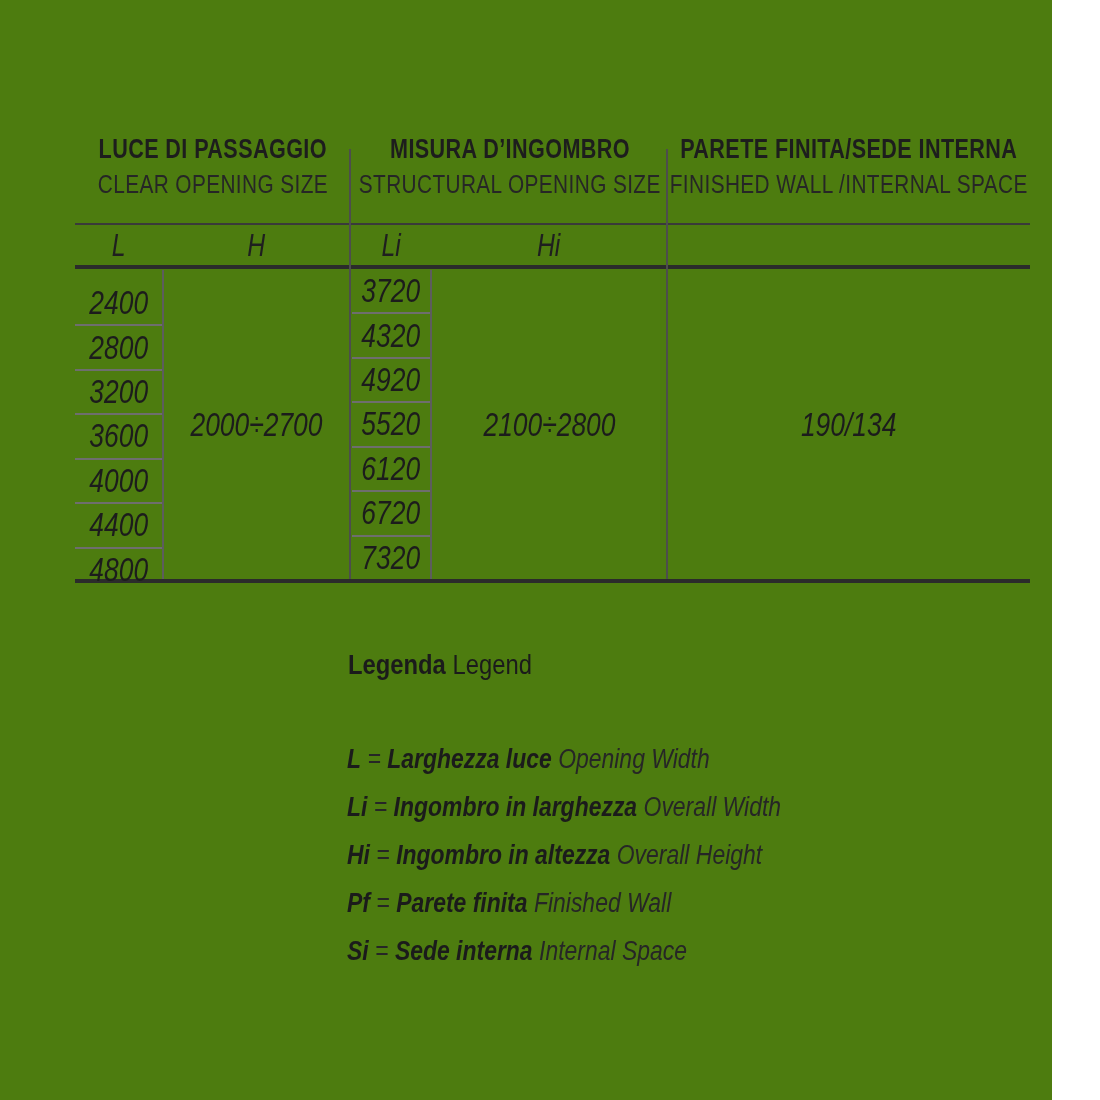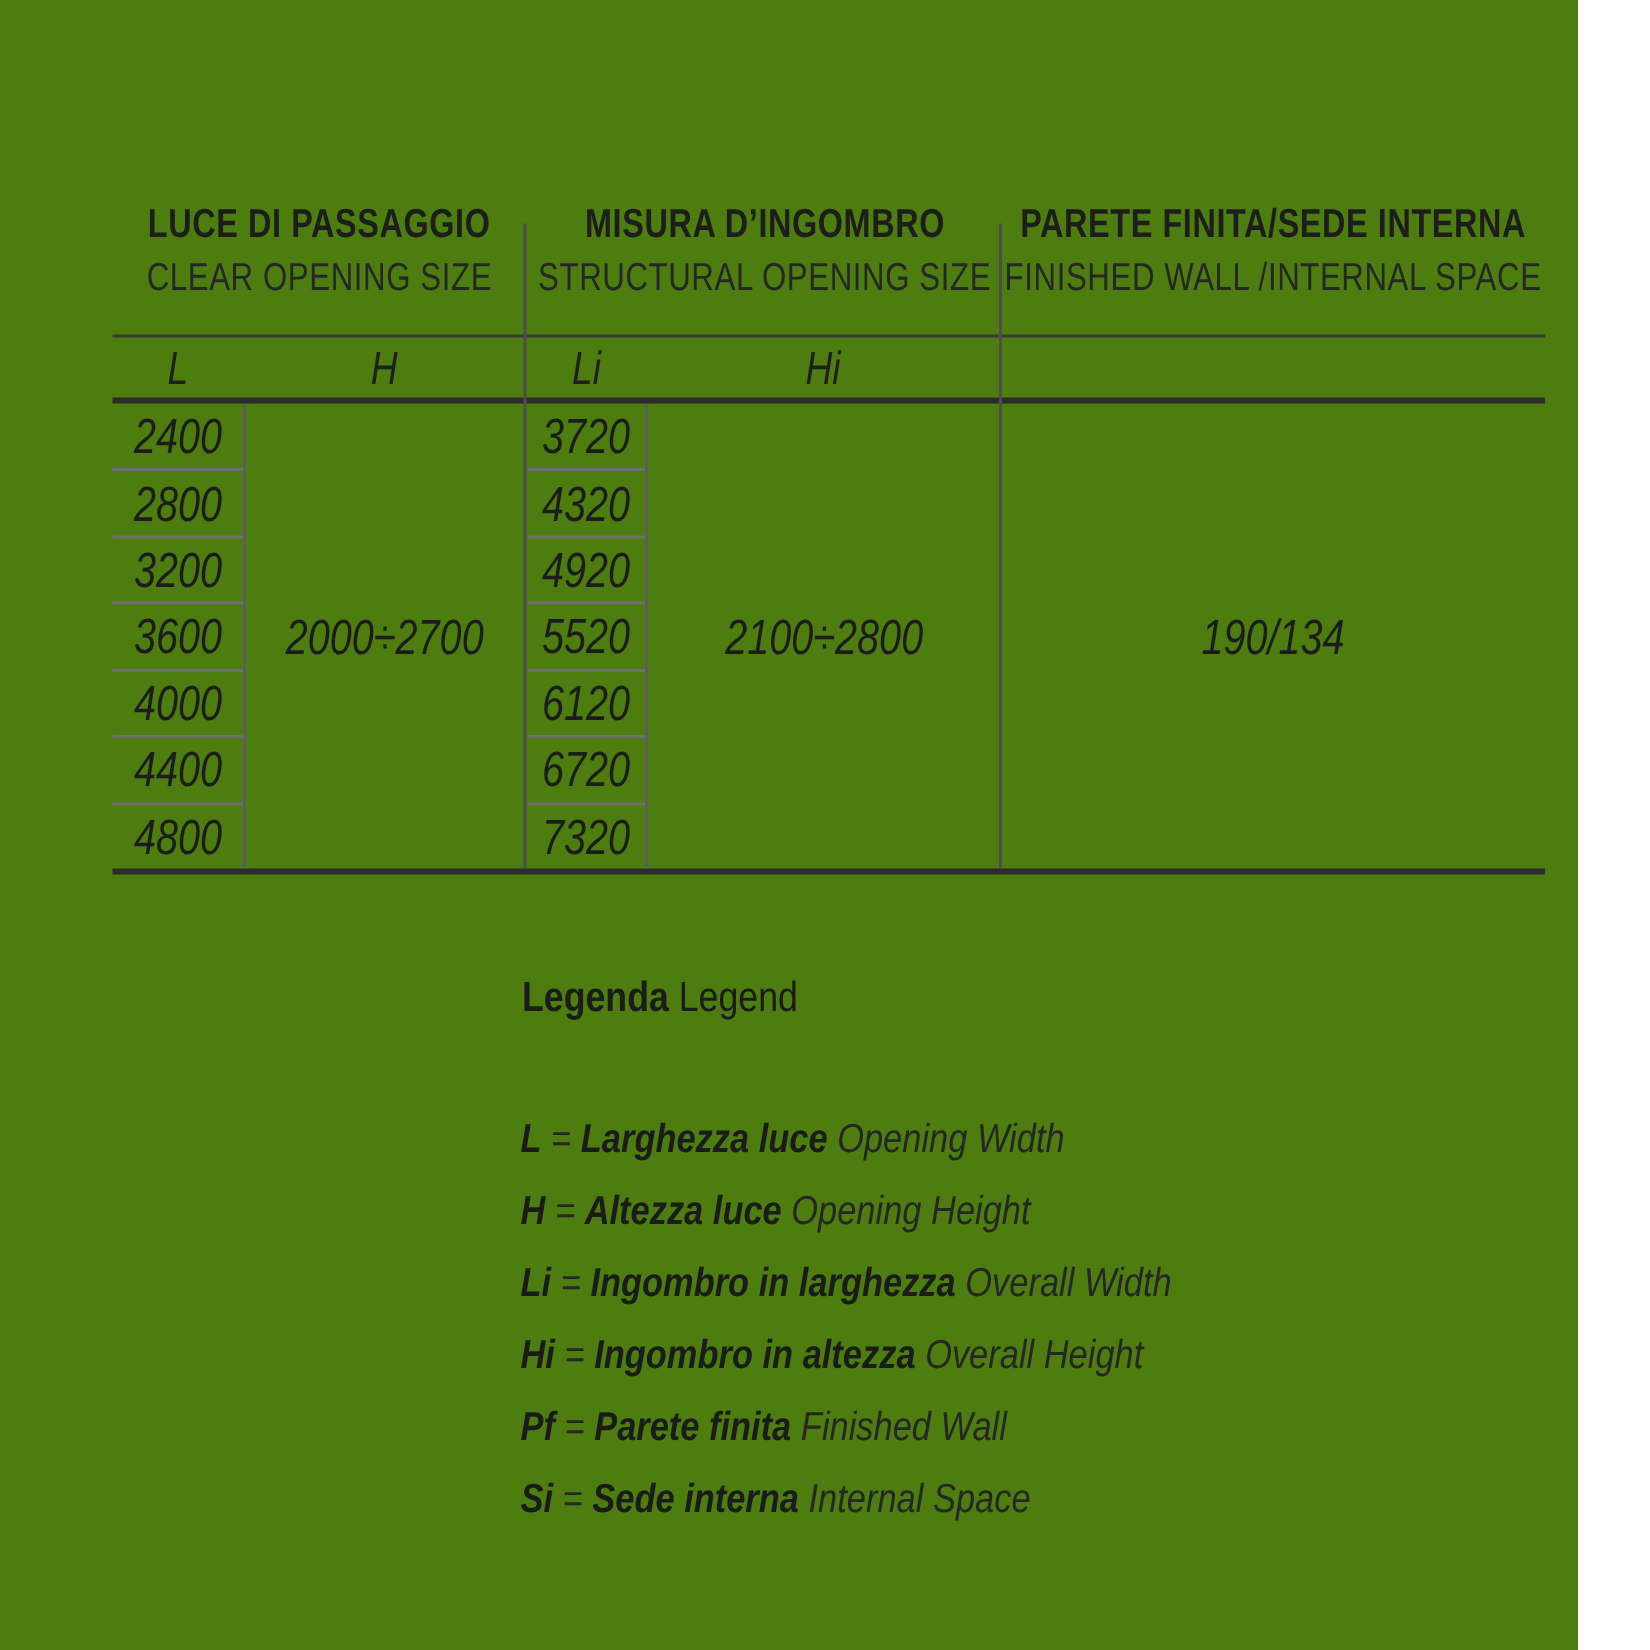--- a/index.html
+++ b/index.html
@@ -82,21 +82,21 @@
   <div class="subcell" style="left:163px;width:186px;">
       <span class="cnd">H</span>
     </div>
   <div class="subcell" style="left:351px;width:80px;">
       <span class="cnd">Li</span>
     </div>
   <div class="subcell" style="left:432px;width:234px;">
       <span class="cnd">Hi</span>
     </div>
 
-  <div class="datacol" style="left:75px;width:87px;">
+  <div class="datacol" style="left:75px;width:87px;margin-top:12px;">
     <div class="dcell">
         <span class="cnd">2400</span>
       </div>
     <div class="dcell">
         <span class="cnd">2800</span>
       </div>
     <div class="dcell">
         <span class="cnd">3200</span>
       </div>
     <div class="dcell">
@@ -151,23 +151,20 @@
 
   <div class="abs lg-head" style="left:348px;top:648px;">
     <span class="cndl"><span class="b">Legenda</span> <span>Legend</span></span>
   </div>
 
   <div class="abs lg-items" style="left:347px;top:735px;">
     <div class="lg-line">
       <span class="cndl"><span class="sym">L</span> <span class="eq">=</span> <span class="it-term">Larghezza luce</span> <span class="en-term">Opening Width</span></span>
     </div>
     <div class="lg-line">
-      <span class="cndl"><span class="sym">H</span> <span class="eq">=</span> <span class="it-term">Altezza luce</span> <span class="en-term">Opening Height</span></span>
-    </div>
-    <div class="lg-line">
       <span class="cndl"><span class="sym">Li</span> <span class="eq">=</span> <span class="it-term">Ingombro in larghezza</span> <span class="en-term">Overall Width</span></span>
     </div>
     <div class="lg-line">
       <span class="cndl"><span class="sym">Hi</span> <span class="eq">=</span> <span class="it-term">Ingombro in altezza</span> <span class="en-term">Overall Height</span></span>
     </div>
     <div class="lg-line">
       <span class="cndl"><span class="sym">Pf</span> <span class="eq">=</span> <span class="it-term">Parete finita</span> <span class="en-term">Finished Wall</span></span>
     </div>
     <div class="lg-line">
       <span class="cndl"><span class="sym">Si</span> <span class="eq">=</span> <span class="it-term">Sede interna</span> <span class="en-term">Internal Space</span></span>

